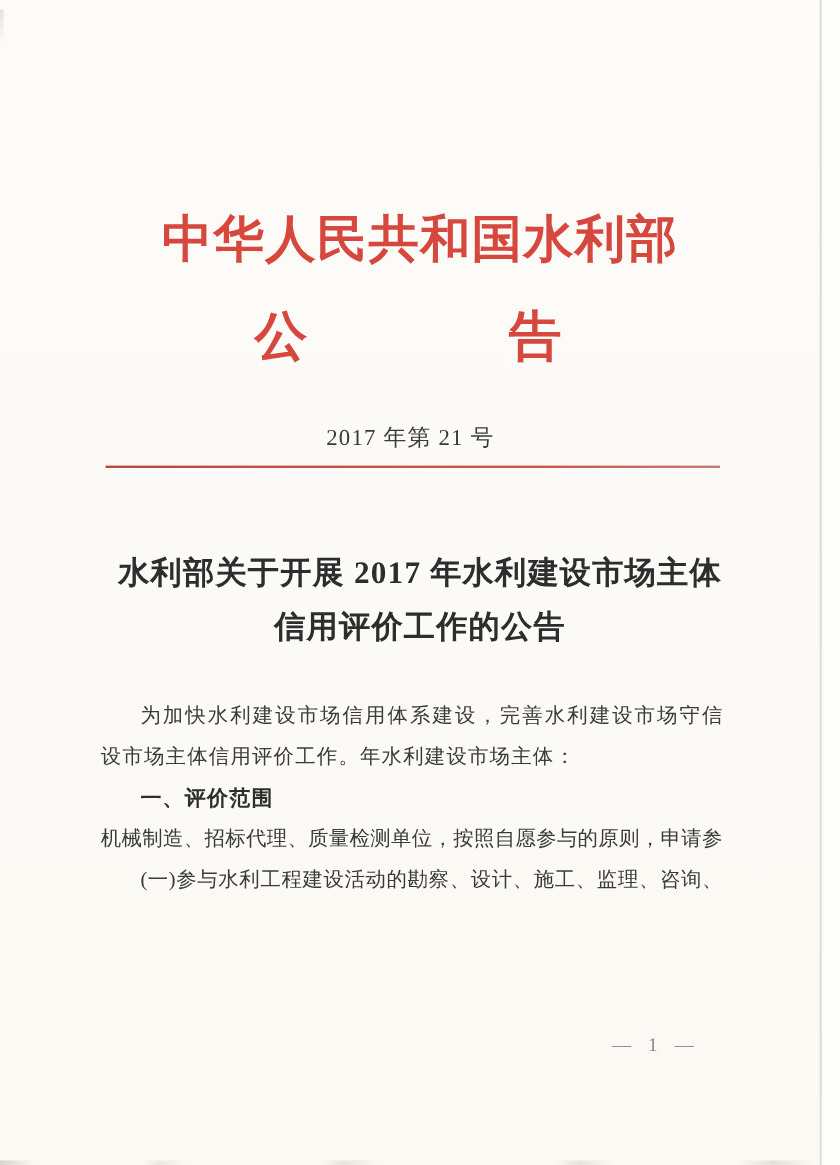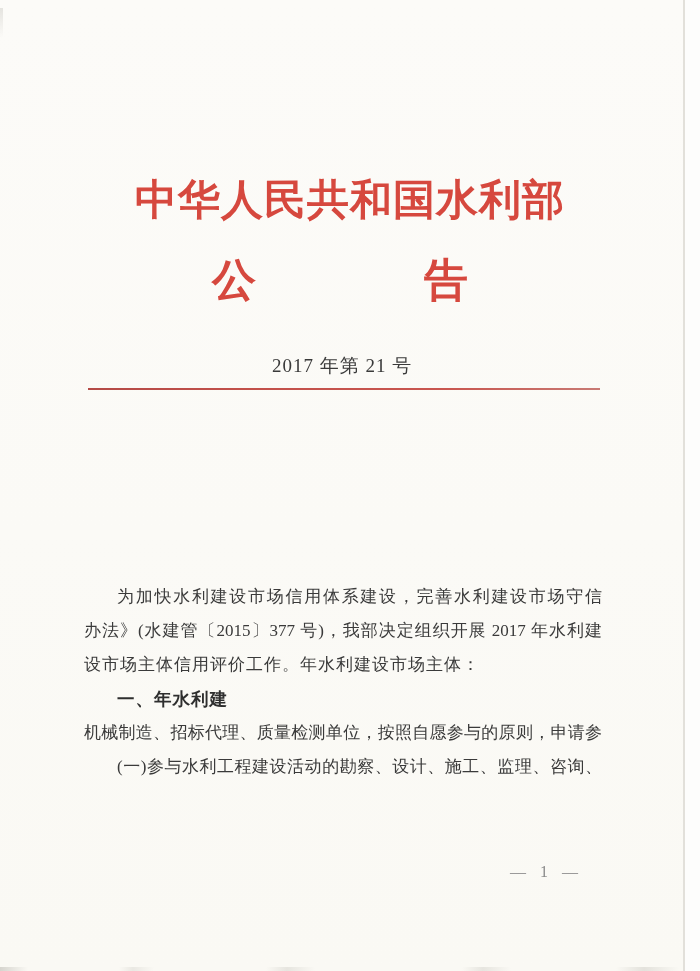--- a/index.html
+++ b/index.html
@@ -157,26 +157,29 @@
 
   <div class="announcement-row">
     <span>公</span>
     <span>告</span>
   </div>
 
   <div class="issue-number">2017 年第 21 号</div>
 
   <div class="red-divider"></div>
 
+  <div class="doc-title">
+    <div>水利部关于开展 2017 年水利建设市场主体</div>
+    <div>信用评价工作的公告</div>
+  </div>
 
   <div class="body-block">
     <div class="body-line line-justify indent">为加快水利建设市场信用体系建设，完善水利建设市场守信</div>
-    <div class="body-line line-justify">办法》(水建管〔2015〕377 号)，我部决定组织开展 2017 年水利建</div>
     <div class="body-line">设市场主体信用评价工作。年水利建设市场主体：</div>
-    <div class="body-line section-heading indent">一、年水利建</div>
+    <div class="body-line section-heading indent">一、评价范围</div>
     <div class="body-line line-justify">机械制造、招标代理、质量检测单位，按照自愿参与的原则，申请参</div>
     <div class="body-line line-justify indent">(一)参与水利工程建设活动的勘察、设计、施工、监理、咨询、</div>
   </div>
 
   <div class="page-number">— 1 —</div>
 
   <div class="scan-edge-strip"></div>
   <div class="scan-edge-line"></div>
   <div class="bottom-smudge"></div>
   <div class="top-left-mark"></div>

